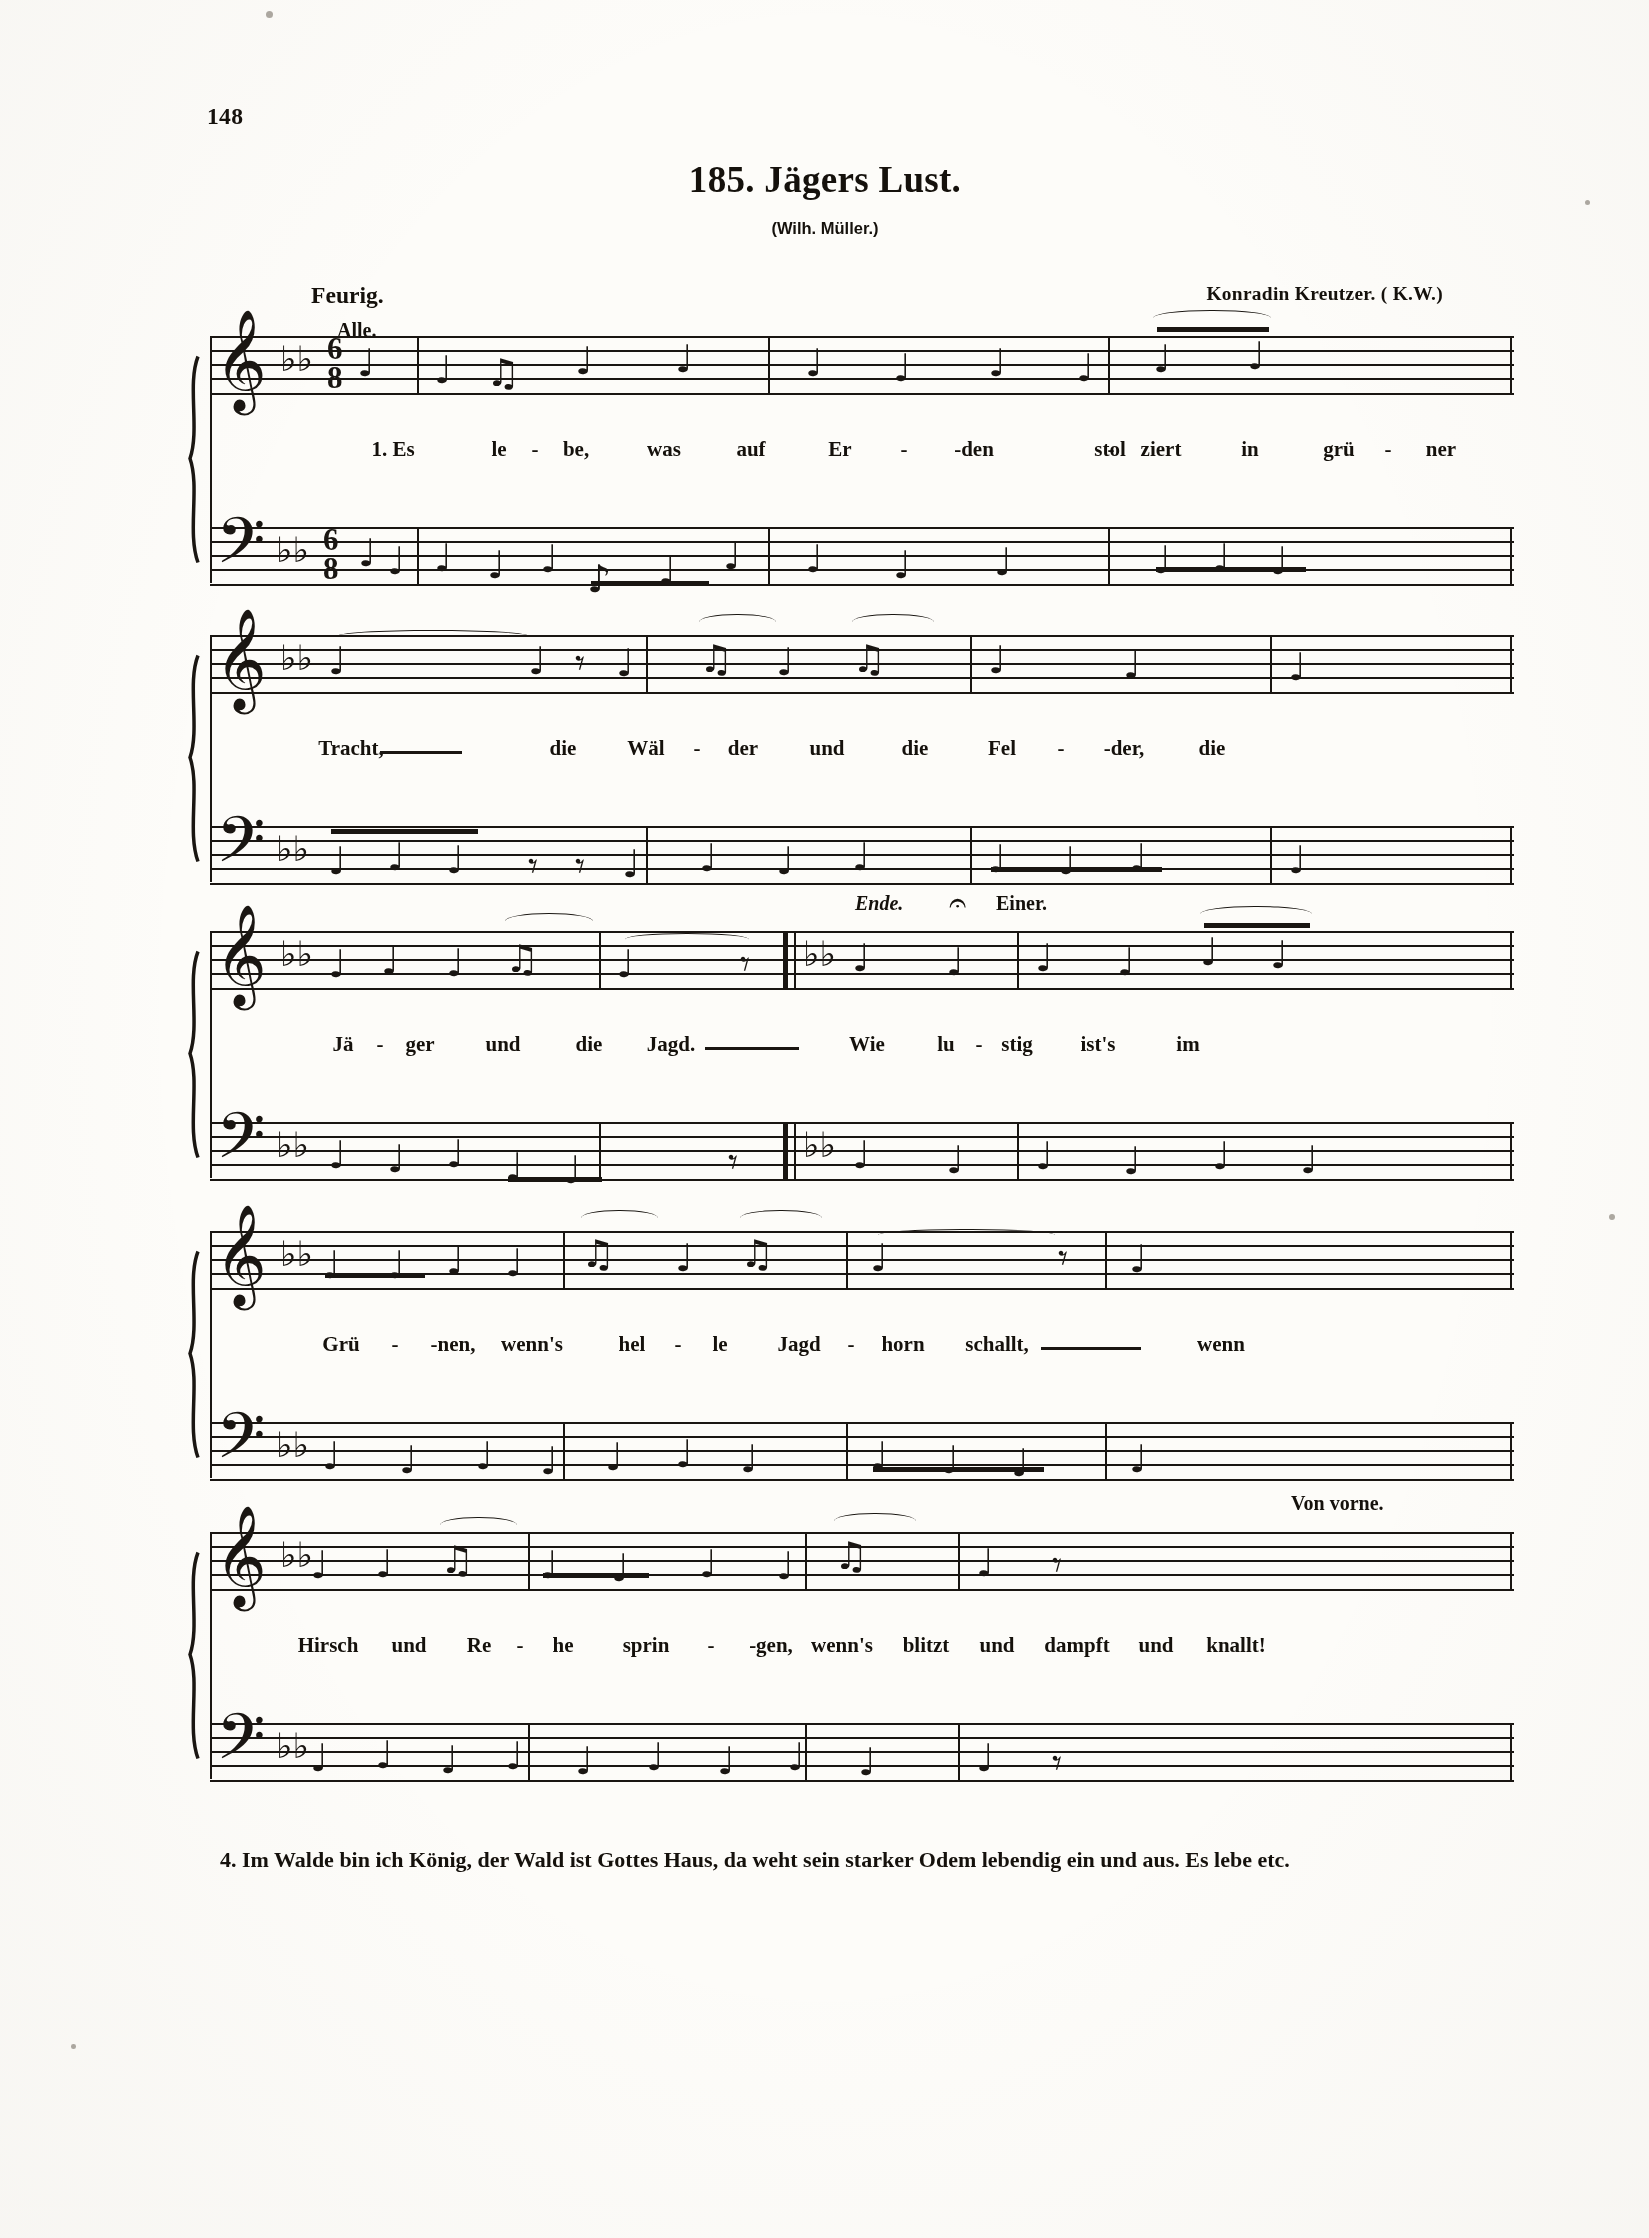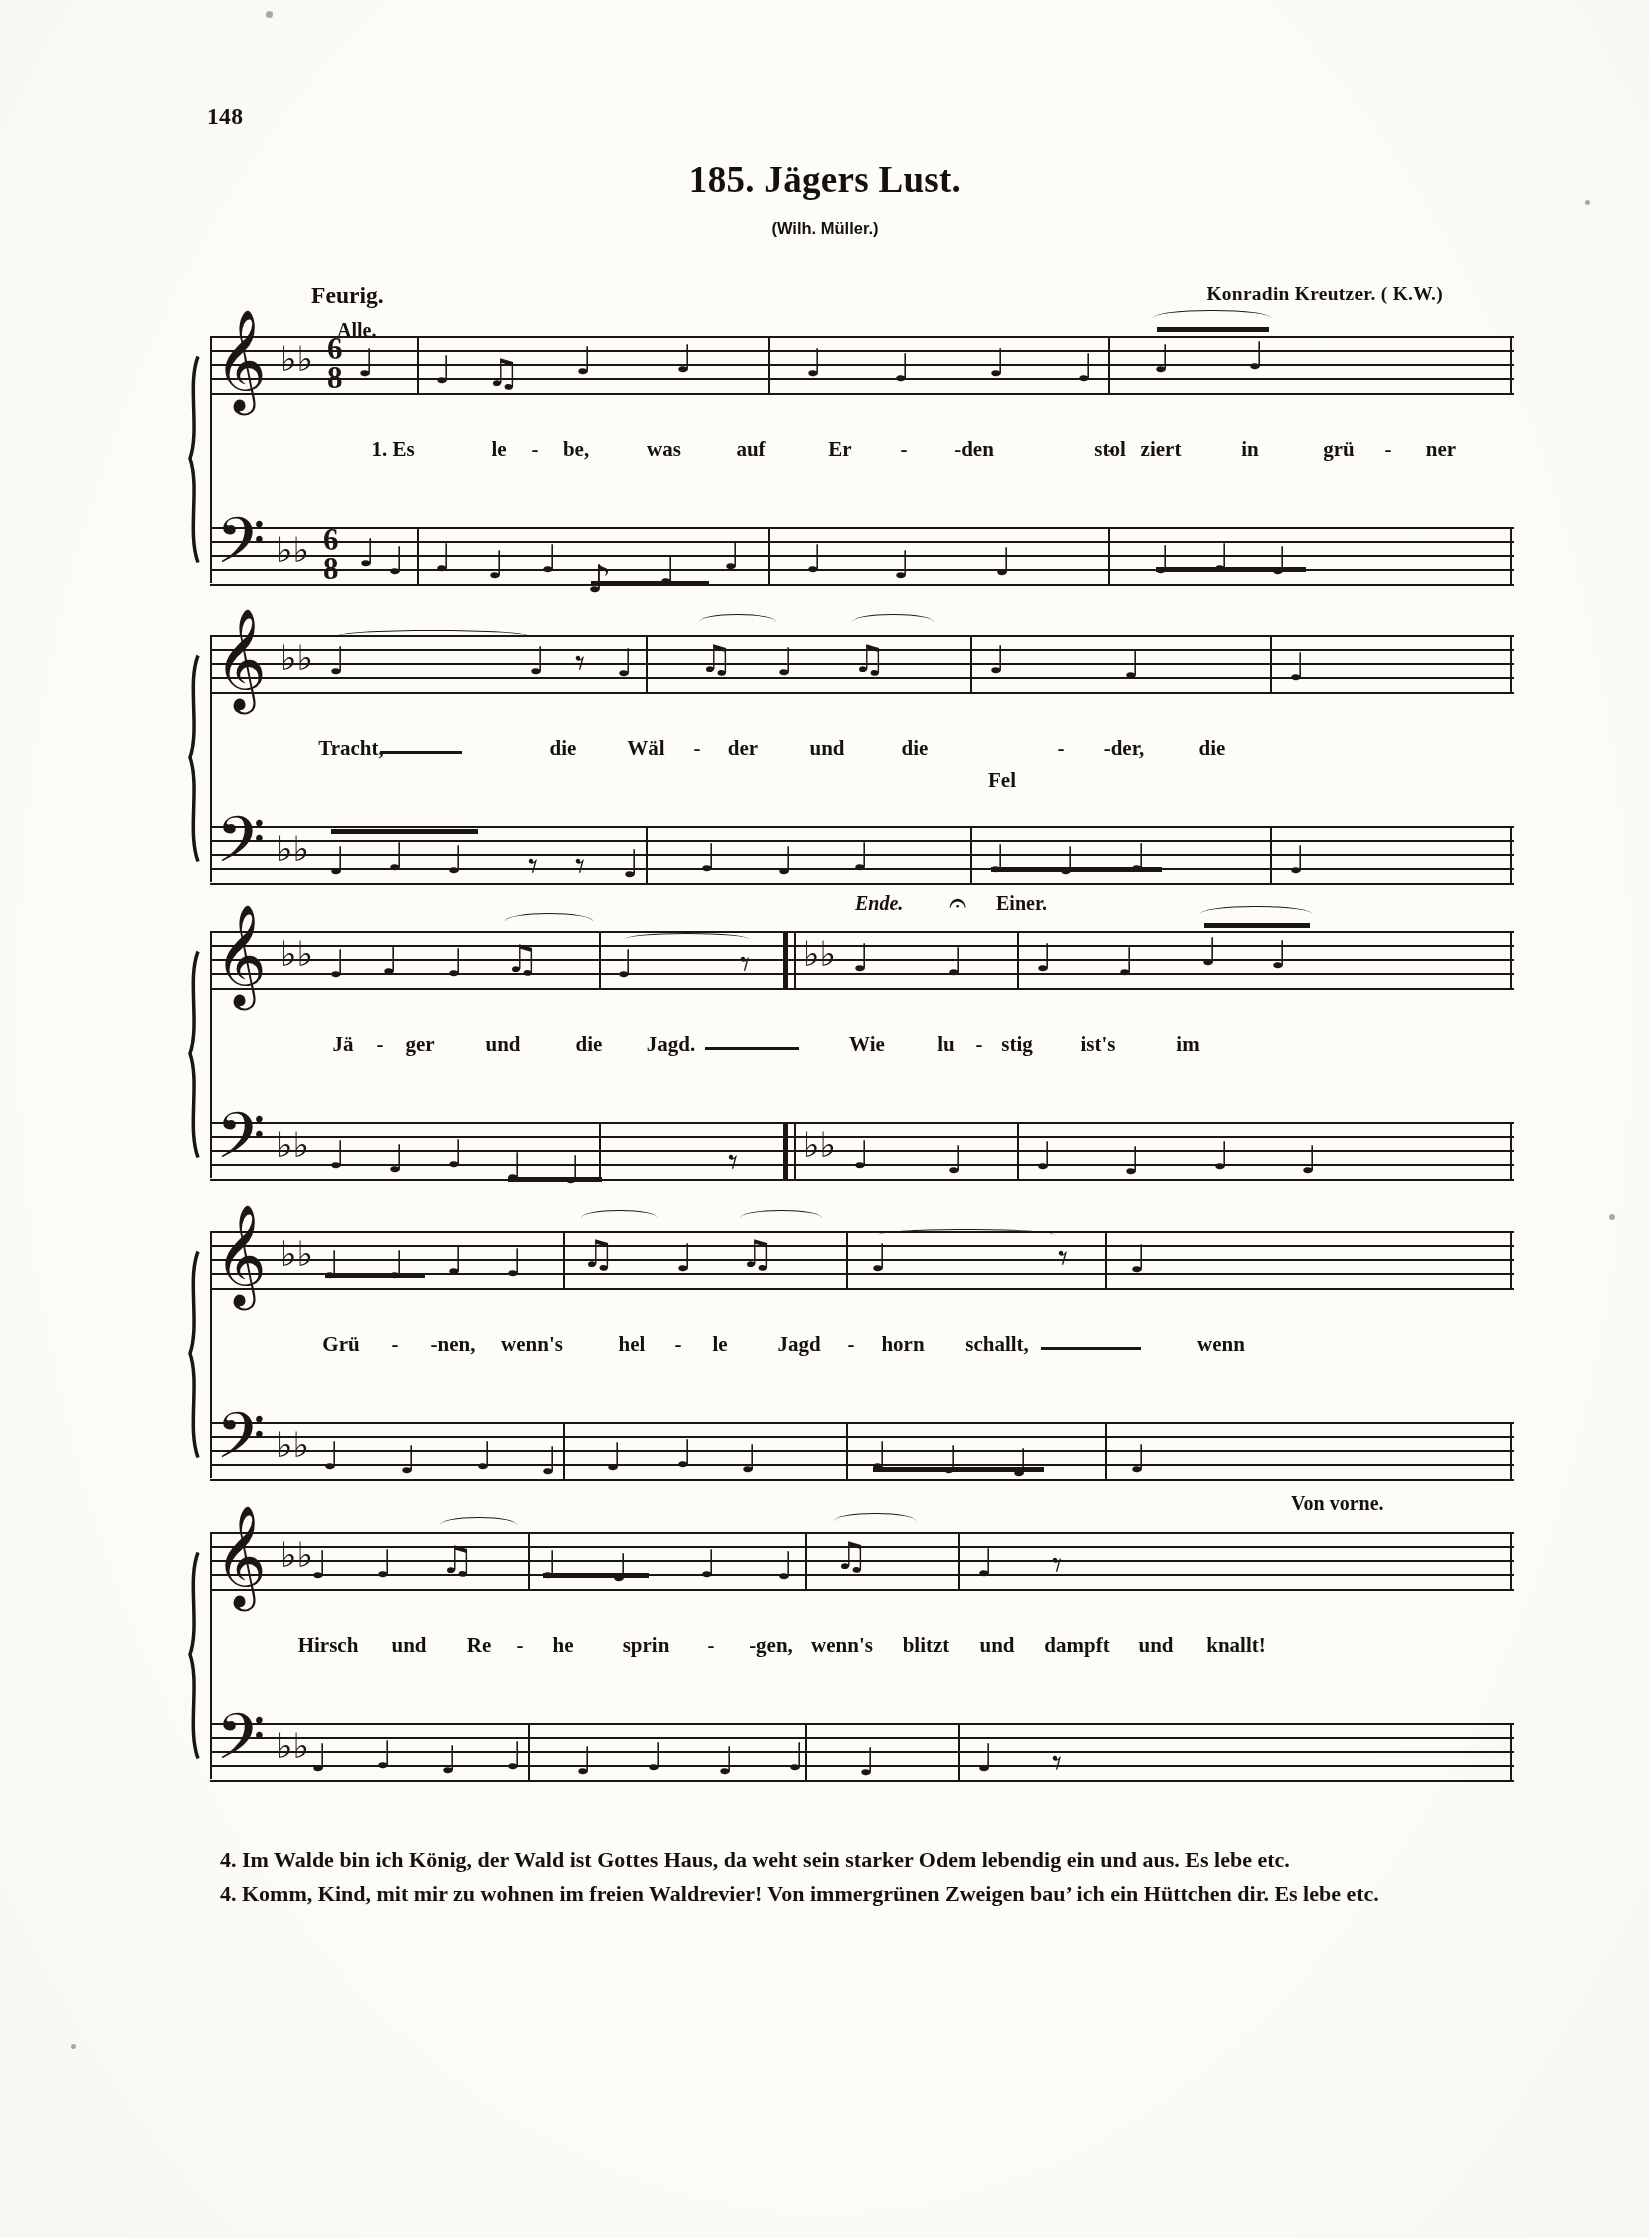--- a/index.html
+++ b/index.html
@@ -421,21 +421,21 @@
 
     <div class="lyric-row" style="top:101px;">
       <span class="lyric" style="left:141px;">Tracht,</span>
       <div class="extender" style="left:170px;top:15.3px;width:82px;"></div>
       <span class="lyric" style="left:353px;">die</span>
       <span class="lyric" style="left:436px;">Wäl</span>
       <span class="lyric" style="left:487px;">-</span>
       <span class="lyric" style="left:533px;">der</span>
       <span class="lyric" style="left:617px;">und</span>
       <span class="lyric" style="left:705px;">die</span>
-      <span class="lyric" style="left:792px;margin-top:32px;">Fel</span>
+      <span class="lyric" style="left:792px;">Fel</span>
       <span class="lyric" style="left:851px;">-</span>
       <span class="lyric" style="left:914px;">-der,</span>
       <span class="lyric" style="left:1002px;">die</span>
     </div>
   </div>
 
   <div class="system" style="top:931px;">
     <svg class="brace" width="23.6" height="247" viewBox="0 0 40 420">
       <path d="M30 4 C8 60, 34 150, 14 208 C34 266, 8 356, 30 416" stroke="#1a1612" stroke-width="7" fill="none"></path>
     </svg>
@@ -690,16 +690,15 @@
       <span class="lyric" style="left:716px;">blitzt</span>
       <span class="lyric" style="left:787px;">und</span>
       <span class="lyric" style="left:867px;">dampft</span>
       <span class="lyric" style="left:946px;">und</span>
       <span class="lyric" style="left:1026px;">knallt!</span>
     </div>
   </div>
 
   <div class="verses">
     <div class="verse">4. Im Walde bin ich König, der Wald ist Gottes Haus, da weht sein starker Odem lebendig ein und aus.  Es lebe etc.</div>
-    <div class="verse">4. Komm, Kind, mit mir zu wohnen im freien Waldrevier! Von immergrünen Zweigen bau’ ich ein Hüttchen dir. Es lebe etc.</div>
   </div>
 </div>
 
 
 </body></html>

